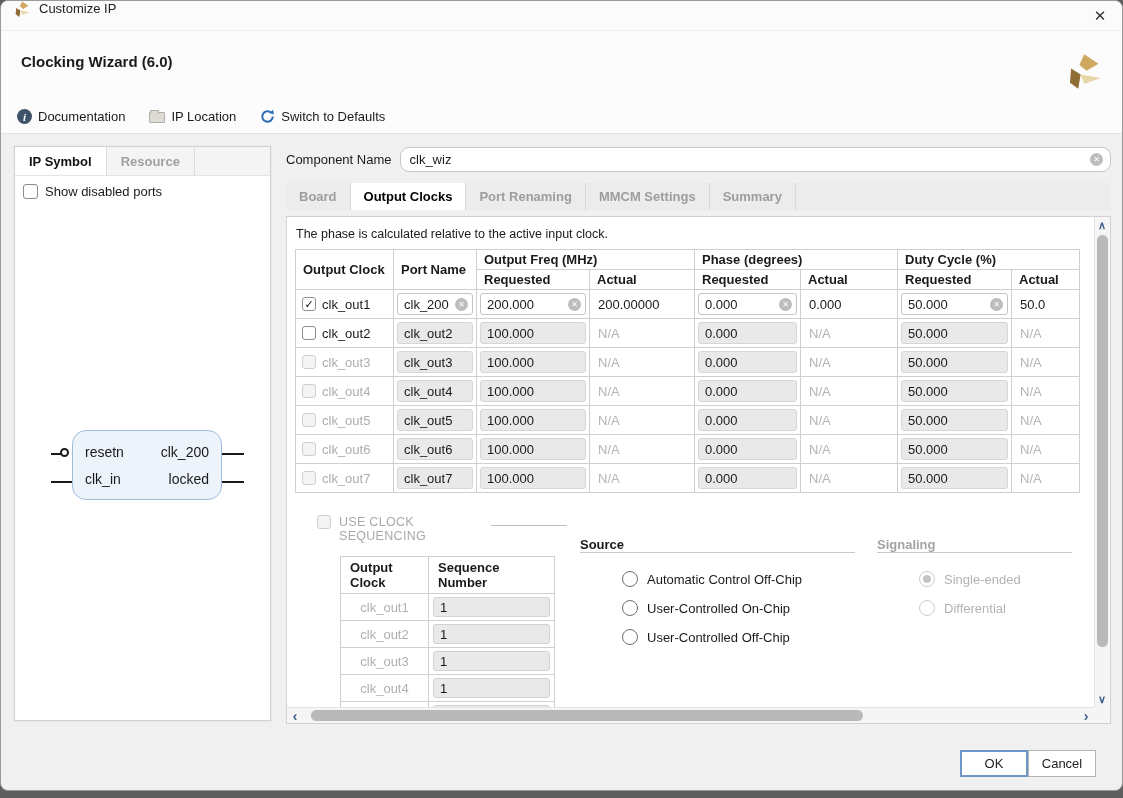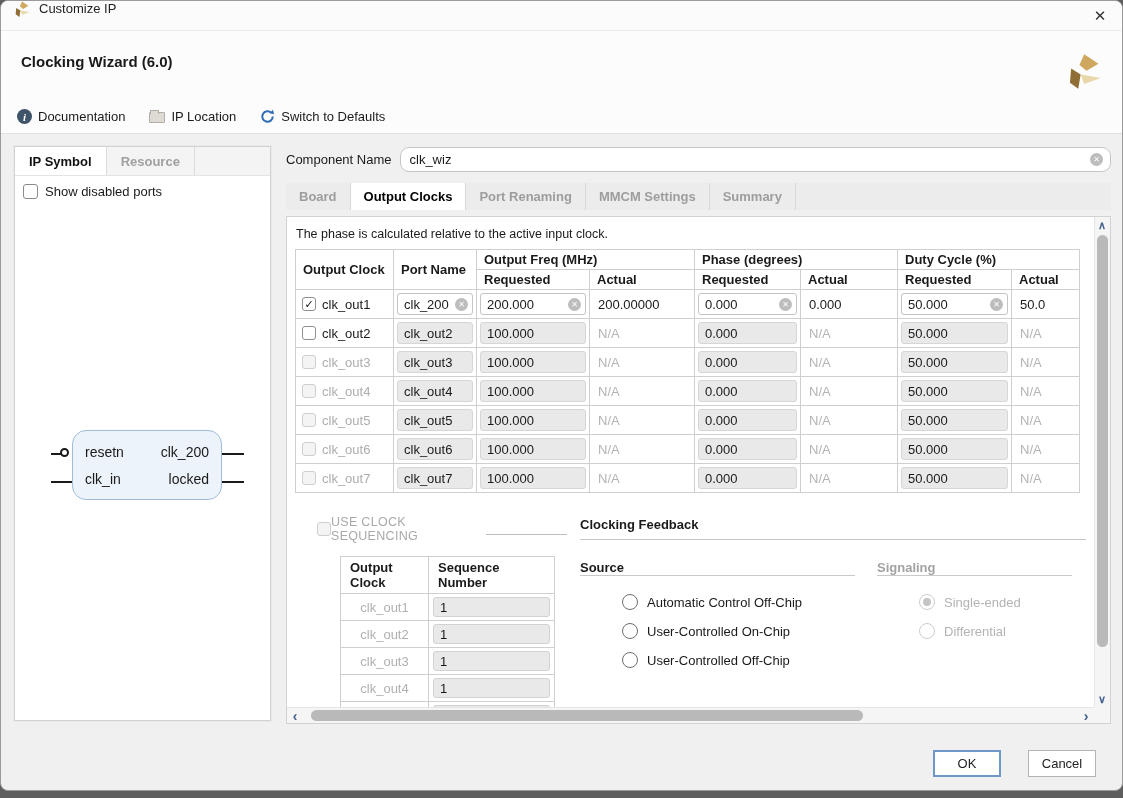--- a/index.html
+++ b/index.html
@@ -90,21 +90,21 @@
   .field {
     height:22px; margin:3px; border:1px solid #c4c4c4; border-radius:3px; background:#fff;
     display:flex; align-items:center; justify-content:space-between; padding:0 4px 0 6px; font-size:13px;
   }
   .field.disabled { background:#e9e9e9; border-color:#d6d6d6; }
   .plain { padding-left:8px; font-size:13px; }
   .na { color:#b4b4b4; }
   
   .lower { display:flex; margin-top:22px; }
   .seq-col { width:272px; padding-left:22px; flex:0 0 auto; }
-  .seq-head { display:flex; align-items:center; font-size:12.5px; color:#a9a9a9; letter-spacing:0.3px; }
+  .seq-head { display:flex; gap:8px; font-size:12.5px; color:#a9a9a9; letter-spacing:0.3px; }
   .seq-rule { width:92px; border-bottom:1px solid #bdbdbd; height:11px; margin-left:8px; }
   .seq-table { margin:13px 0 0 23px; border:1px solid #b8b8b8; }
   .seq-table th, .seq-table td { border:1px solid #cfcfcf; font-size:13px; }
   .seq-table th { font-weight:bold; padding:3px 9px; text-align:left; }
   .seq-table td { height:27px; padding:0; }
   .seq-name { text-align:center; color:#b0b0b0; }
   .seq-field { height:20px; margin:3px 4px; border:1px solid #d2d2d2; border-radius:3px; background:#e9e9e9; display:flex; align-items:center; padding-left:6px; font-size:13px; }
   .fb-col { flex:1; padding-left:13px; padding-top:2px; }
   .fb-title { font-weight:bold; font-size:13px; padding-bottom:7px; border-bottom:1px solid #c6c6c6; margin-right:8px; }
   .fb-cols { display:flex; margin-top:20px; }
@@ -120,21 +120,21 @@
   .radio.disabled.selected::after { background:#c4c4c4; }
   .dim-label { color:#b3b3b3; }
   
   .vscroll { position:absolute; right:0; top:0; bottom:16px; width:16px; background:#f5f5f5; border-left:1px solid #e5e5e5; }
   .vthumb { position:absolute; left:2px; right:2px; top:18px; height:412px; background:#b9b9b9; border-radius:7px; }
   .hscroll { position:absolute; left:0; right:16px; bottom:0; height:16px; background:#f5f5f5; border-top:1px solid #e5e5e5; }
   .hthumb { position:absolute; left:24px; width:552px; top:2px; bottom:2px; background:#b9b9b9; border-radius:7px; }
   .scroll-arrow { position:absolute; color:#44618c; font-size:11px; font-weight:bold; width:16px; height:16px; display:flex; align-items:center; justify-content:center; }
   .corner { position:absolute; right:0; bottom:0; width:16px; height:16px; background:#f5f5f5; }
   
-  .footer-btns { position:absolute; right:26px; top:749px; display:flex; gap:27px; }
+  .footer-btns { position:absolute; right:26px; top:749px; display:flex; }
   .btn { width:68px; height:27px; background:#fff; border:1px solid #b3b3b3; font-size:13px; display:flex; align-items:center; justify-content:center; color:#222; font-family:"Liberation Sans", sans-serif; }
   .btn.primary { border:2px solid #6f98c6; }
 </style>
 </head>
 <body>
 
 <div class="window">
 
   <div class="titlebar">
     <svg width="17" height="17" viewBox="0 0 32 32">
@@ -574,21 +574,20 @@
                     <td>
                       <div class="seq-field"></div>
                     </td>
                   </tr>
 
             </tbody>
               </table>
           </div>
 
           <div class="fb-col">
-            <div class="fb-title">Clocking Feedback</div>
             <div class="fb-cols">
               <div class="fb-source">
                 <div class="group-title">Source</div>
                 <div class="radio-list">
                   <div class="radio-row">
                     <span class="radio"></span>
                     <span>Automatic Control Off-Chip</span>
                   </div>
                   <div class="radio-row">
                     <span class="radio"></span>

